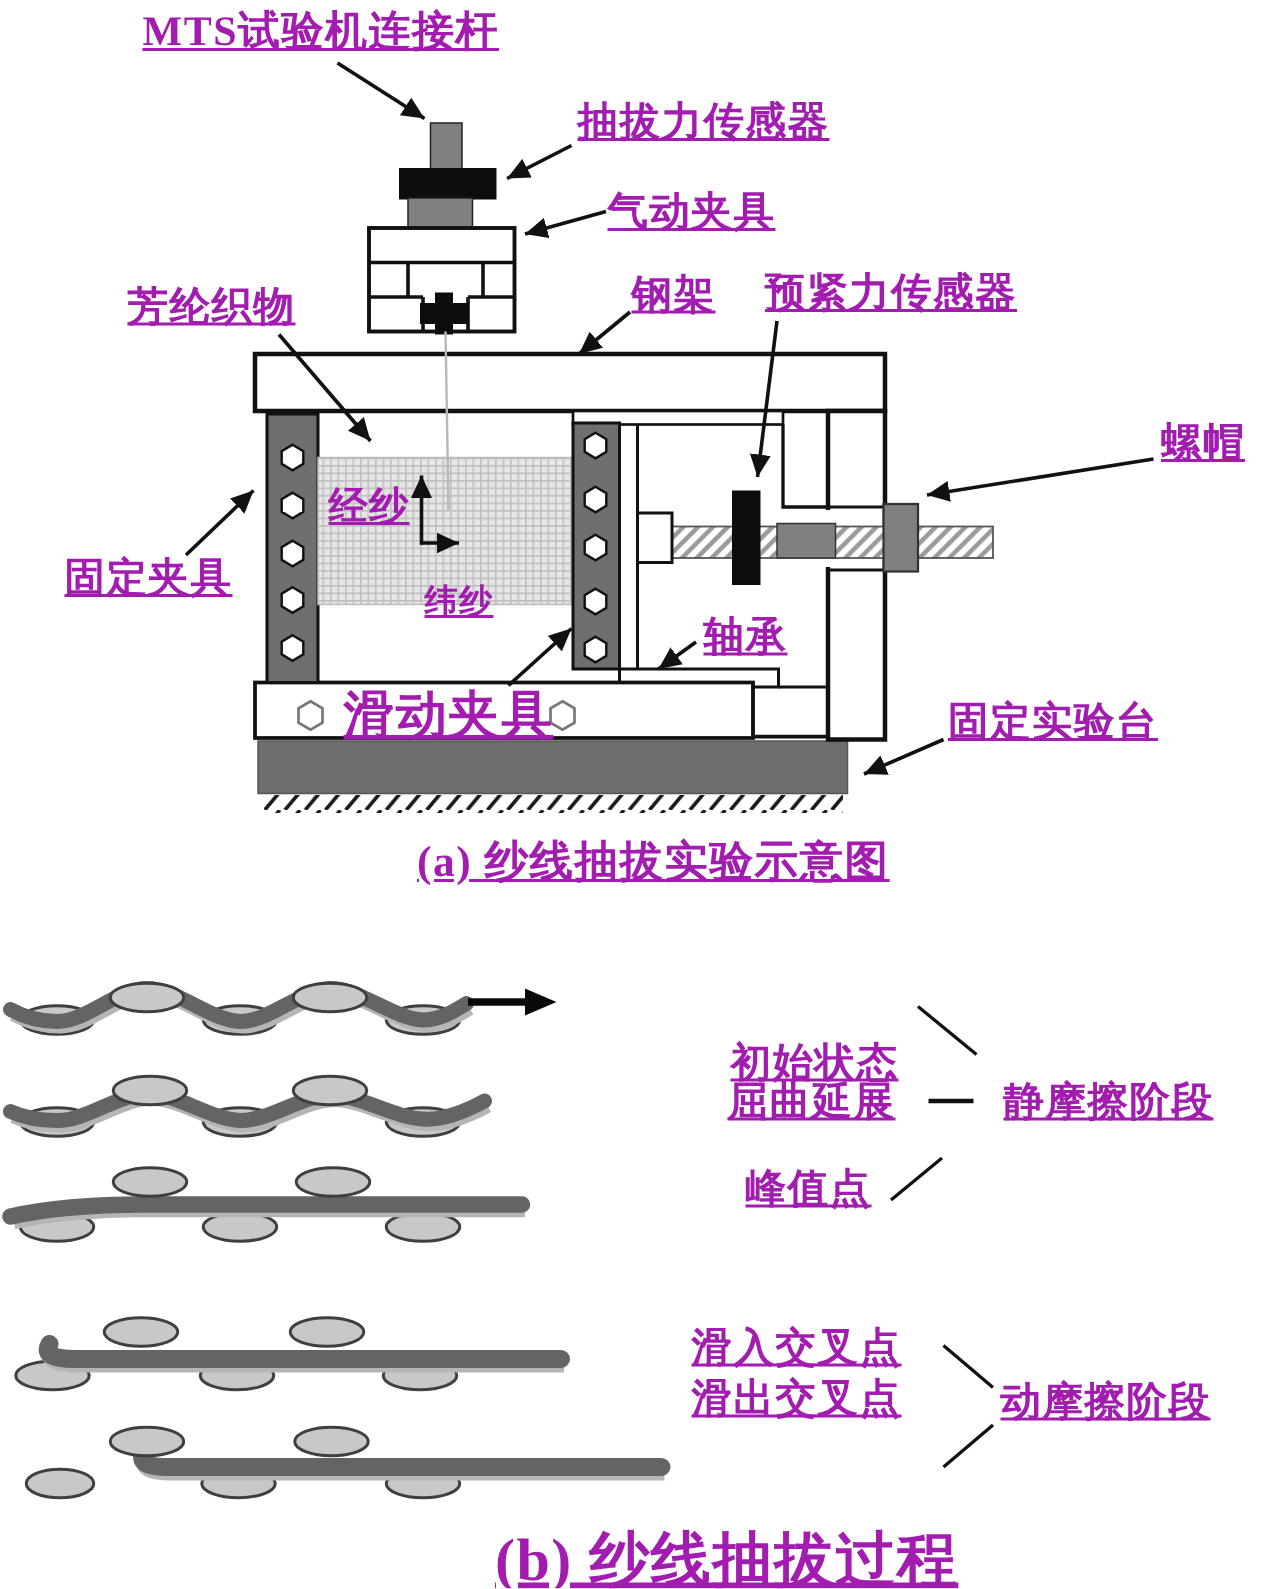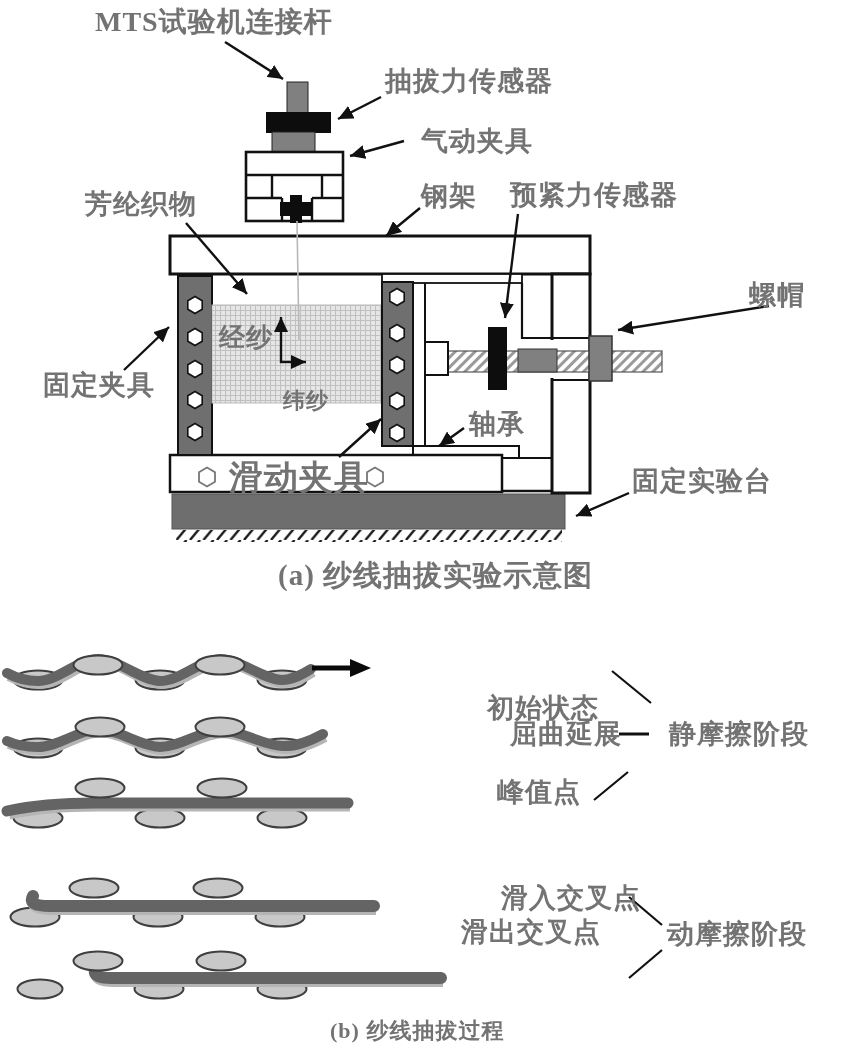--- a/index.html
+++ b/index.html
@@ -2,23 +2,24 @@
 <html><head>
 <meta charset="utf-8">
 <style>
   html,body{margin:0;padding:0;background:#ffffff;}
   .stage{
     position:relative;width:850px;height:1059px;background:#ffffff;overflow:hidden;
     font-family:"Liberation Serif","DejaVu Serif",serif;
   }
   .stage svg.art{position:absolute;left:0;top:0;}
   .lbl{
-    position:absolute;line-height:1;color:#737373;white-space:nowrap;
+    position:absolute;line-height:1;color:#a21caf;white-space:nowrap;
     font-weight:600;letter-spacing:1px;font-size:27px;
     font-family:"Liberation Serif","DejaVu Serif",serif;
+    text-decoration:underline;
   }
   .cap{font-size:29px;font-weight:600;}
 </style>
 </head>
 <body>
 
 <div class="stage">
 
 <svg class="art" width="850" height="1059" viewBox="0 0 850 1059">
   <defs>
@@ -217,35 +218,35 @@
     <line x1="612" y1="671" x2="651" y2="703"></line>
     <line x1="619" y1="734" x2="649" y2="734" stroke-width="3"></line>
     <line x1="594" y1="800" x2="628" y2="772"></line>
     <line x1="629" y1="897" x2="662" y2="925"></line>
     <line x1="629" y1="978" x2="662" y2="950"></line>
   </g>
 </svg>
 
 <span class="lbl" style="left:95px;top:8px;font-size:28px;">MTS试验机连接杆</span>
 <span class="lbl" style="left:385px;top:68px;">抽拔力传感器</span>
-<span class="lbl" style="left:405px;top:128px;margin-left:16px;">气动夹具</span>
+<span class="lbl" style="left:405px;top:128px;">气动夹具</span>
 <span class="lbl" style="left:421px;top:183px;">钢架</span>
 <span class="lbl" style="left:510px;top:182px;">预紧力传感器</span>
-<span class="lbl" style="left:749px;top:282px;">螺帽</span>
+<span class="lbl" style="left:774px;top:282px;">螺帽</span>
 <span class="lbl" style="left:85px;top:191px;">芳纶织物</span>
 <span class="lbl" style="left:219px;top:325px;font-size:26px;">经纱</span>
 <span class="lbl" style="left:283px;top:390px;font-size:22px;">纬纱</span>
 <span class="lbl" style="left:43px;top:372px;">固定夹具</span>
 <span class="lbl" style="left:469px;top:411px;">轴承</span>
 <span class="lbl" style="left:229px;top:461px;font-size:34px;">滑动夹具</span>
 <span class="lbl" style="left:632px;top:468px;">固定实验台</span>
 <span class="lbl cap" style="left:278px;top:561px;">(a) 纱线抽拔实验示意图</span>
 
 <span class="lbl" style="left:487px;top:695px;">初始状态</span>
-<span class="lbl" style="left:510px;top:721px;">屈曲延展</span>
+<span class="lbl" style="left:485px;top:721px;">屈曲延展</span>
 <span class="lbl" style="left:669px;top:721px;">静摩擦阶段</span>
 <span class="lbl" style="left:497px;top:779px;">峰值点</span>
-<span class="lbl" style="left:461px;top:885px;margin-left:40px;">滑入交叉点</span>
+<span class="lbl" style="left:461px;top:885px;">滑入交叉点</span>
 <span class="lbl" style="left:667px;top:921px;">动摩擦阶段</span>
 <span class="lbl" style="left:461px;top:919px;">滑出交叉点</span>
-<span class="lbl cap" style="left:330px;top:1020px;font-size:22px;">(b) 纱线抽拔过程</span>
+<span class="lbl cap" style="left:330px;top:1020px;font-size:40px;">(b) 纱线抽拔过程</span>
 
 </div>
 
 </body></html>

